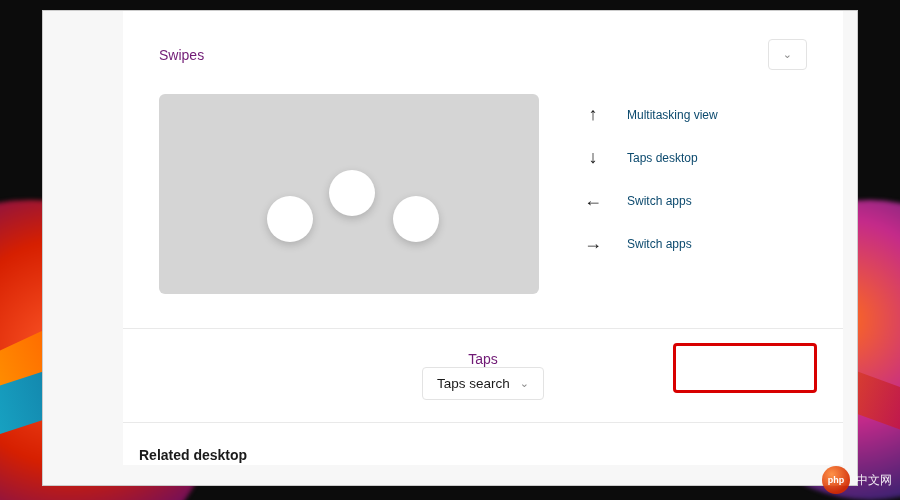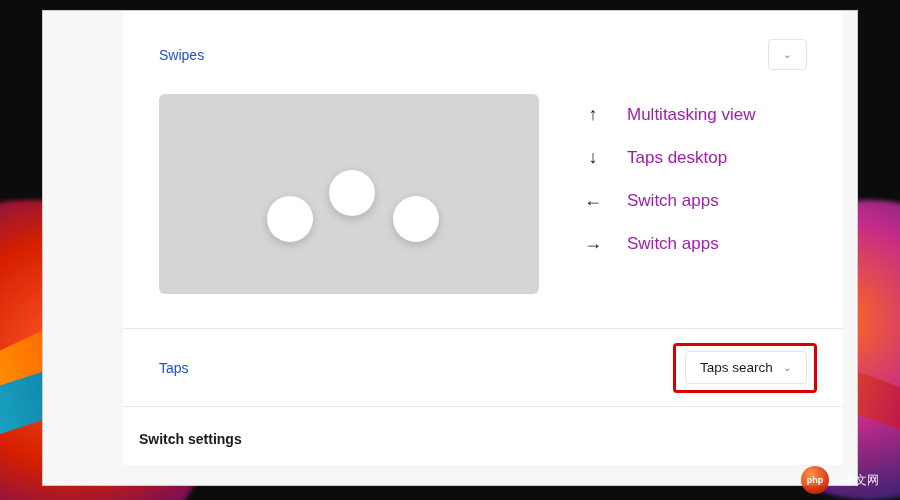--- a/index.html
+++ b/index.html
@@ -44,21 +44,21 @@
 
   .section-swipes {
     border-bottom: 1px solid #e9e9e9;
     padding: 28px 30px 0 30px;
   }
   .row-top {
     display: flex; align-items: center; justify-content: space-between;
     margin-bottom: 24px;
     padding: 0 6px;
   }
-  .label { font-size: 14px; color: #1d4ed8; }
+  .label { font-size: 14px; color: #701a75; }
 
   .dropdown {
     border: 1px solid #e3e3e3; border-radius: 4px; background: #fff;
     padding: 8px 14px; display: inline-flex; align-items: center; gap: 10px;
     font-size: 13.5px; color: #1a1a1a; cursor: pointer;
   }
   .dropdown .chev { color: #8a8a8a; font-size: 11px; }
 
   .swipes-body {
     display: flex; gap: 38px; padding: 0 6px 34px 6px;
@@ -75,40 +75,41 @@
   .dot.d2 { left: 170px; top: 76px; }
   .dot.d3 { left: 234px; top: 102px; }
 
   .gesture-list {
     display: flex; flex-direction: column; gap: 22px; padding-top: 10px;
   }
   .gesture-item { display: flex; align-items: center; gap: 18px; }
   .gesture-item .arrow {
     width: 32px; text-align: center; font-size: 18px; color: #1a1a1a;
   }
-  .gesture-item .txt { font-size: 17px; color: #a21caf; }
+  .gesture-item .txt { font-size: 12px; color: #0c4a6e; }
 
   .section-taps {
     display: flex; align-items: center; justify-content: space-between;
     padding: 22px 36px 22px 36px;
     border-bottom: 1px solid #e9e9e9;
+    flex-direction: column;
   }
   .highlight {
     position: absolute; border: 3px solid #d80000; border-radius: 4px;
     pointer-events: none;
   }
 
   .section-related {
     padding: 24px 16px 0 16px;
     font-weight: 600; font-size: 14px; color: #1a1a1a;
   }
 
   .brand-badge {
-    position: absolute; right: 21px; bottom: 6px; z-index: 20;
-    display: flex; align-items: center; gap: 14px; color: #fff;
+    position: absolute; right: 8px; bottom: 6px; z-index: 20;
+    display: flex; align-items: center; gap: 6px; color: #fff;
     font-size: 12px; opacity: .92;
   }
   .brand-badge .ball {
     width: 28px; height: 28px; border-radius: 50%;
     background: radial-gradient(circle at 35% 30%, #ff8a3a, #d42a00 70%);
     display: flex; align-items: center; justify-content: center;
     font-size: 9px; font-weight: 700; color: #fff;
   }
 </style>
 </head>
@@ -160,21 +161,21 @@
 
     <div class="section-taps" style="position:relative;">
       <div class="label">Taps</div>
       <div class="dropdown">
         <span>Taps search</span>
         <span class="chev">⌄</span>
       </div>
       <div class="highlight" style="right:26px; top:14px; width:144px; height:50px;"></div>
     </div>
 
-    <div class="section-related">Switch settings</div>
+    <div class="section-related">Related desktop</div>
 
   </div>
 </div>
 
 <div class="brand-badge">
   <div class="ball">php</div>
   <span>中文网</span>
 </div>
 
 </body></html>

